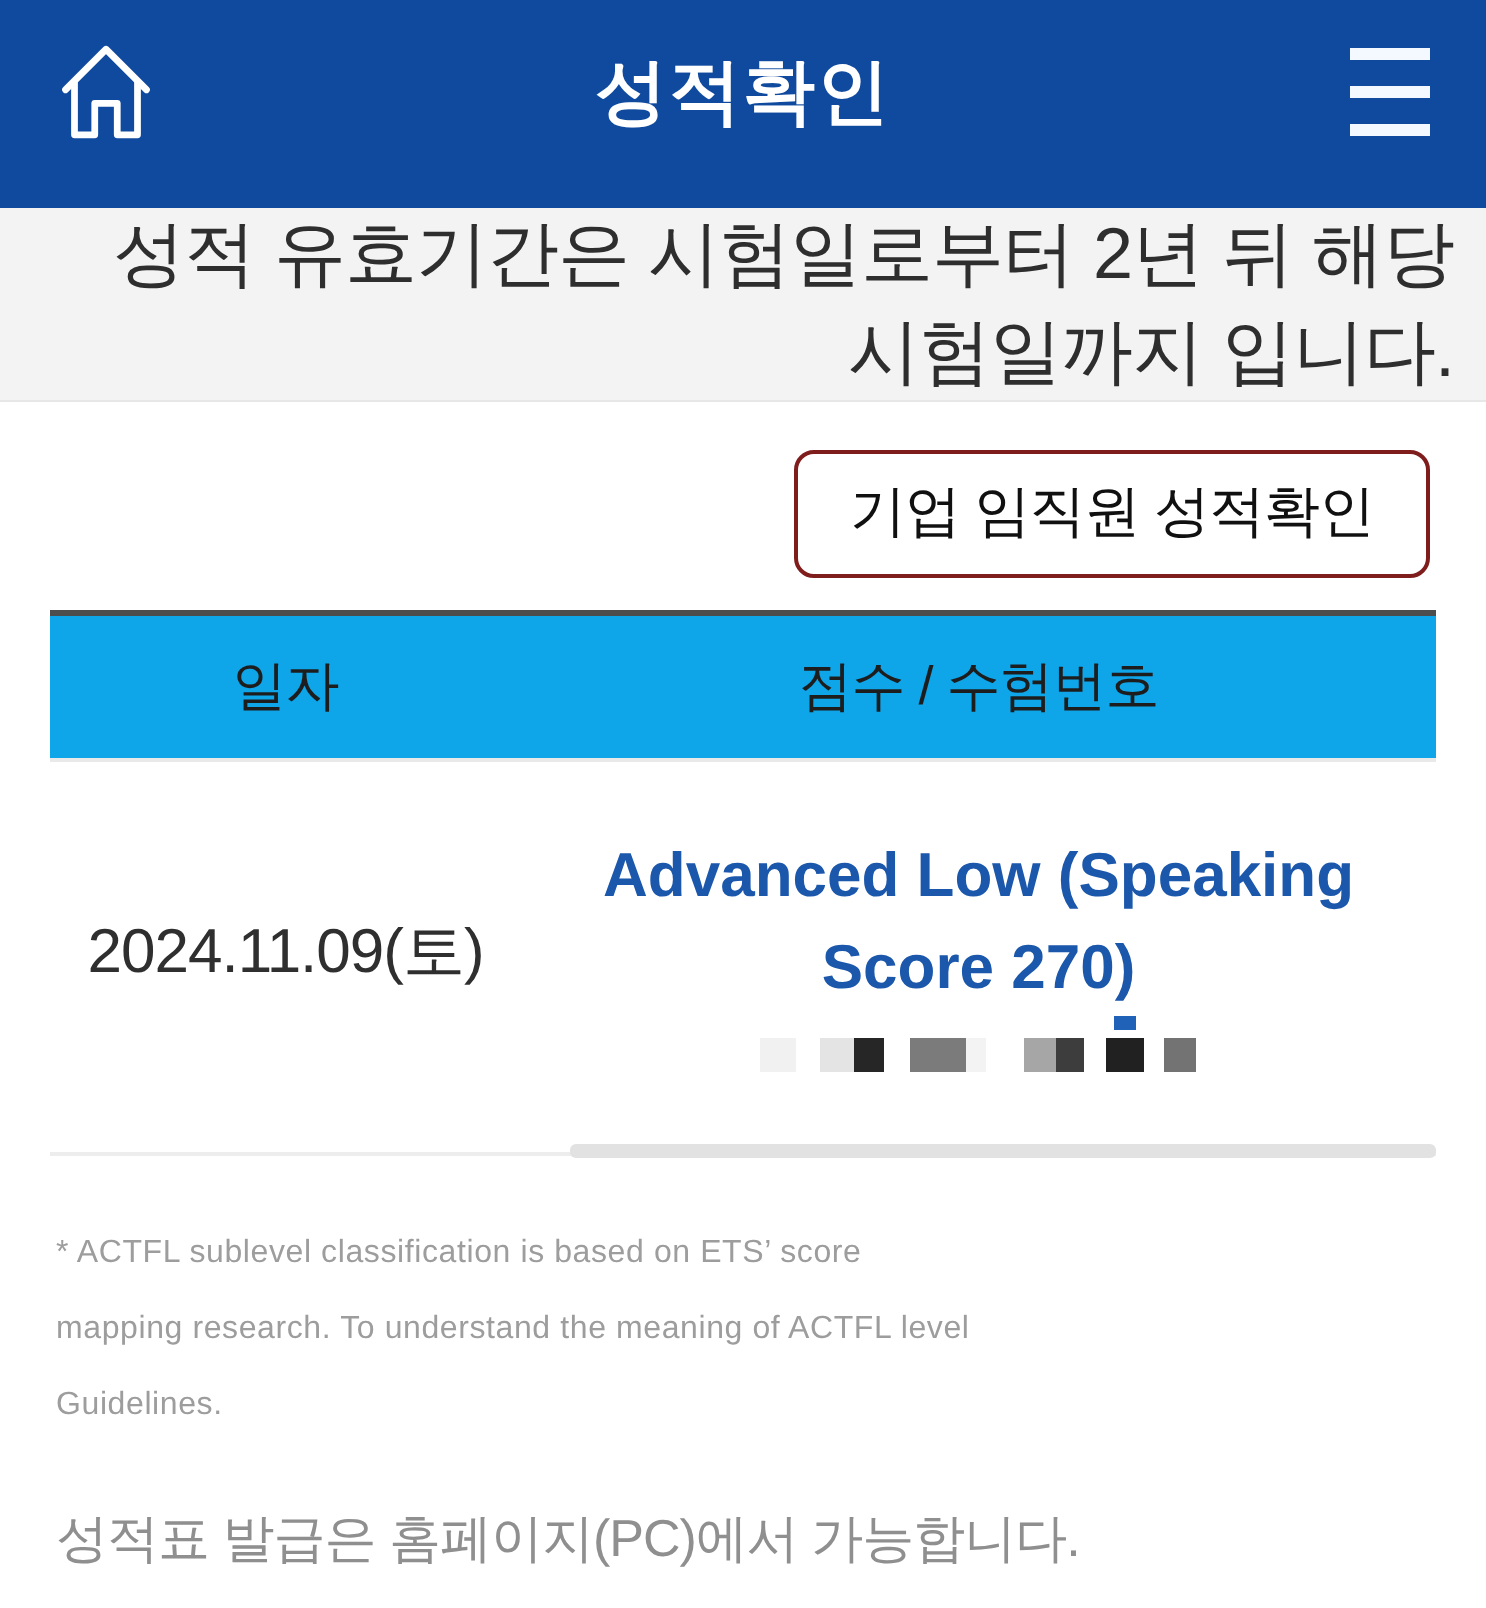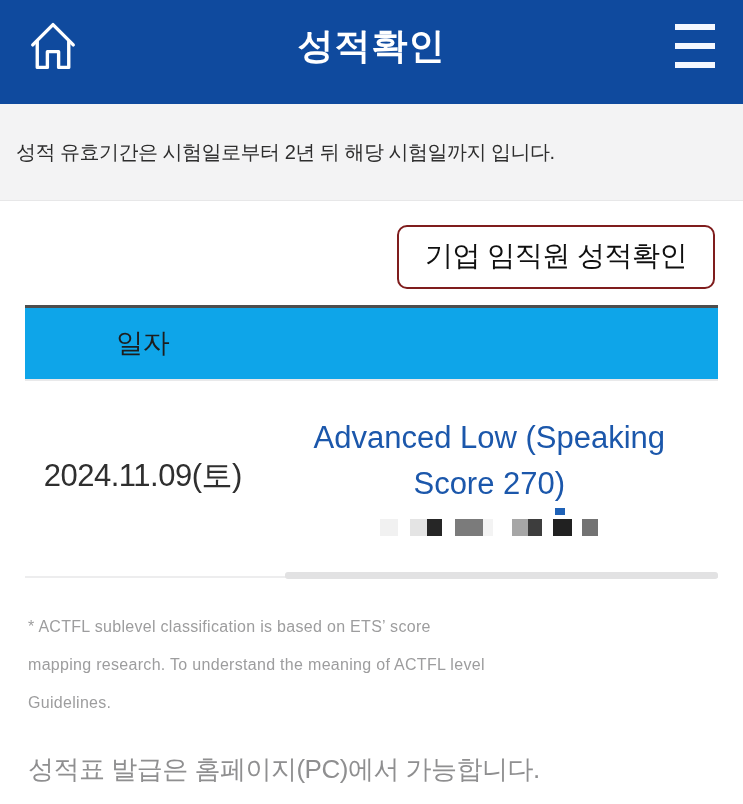--- a/index.html
+++ b/index.html
@@ -15,39 +15,39 @@
     display:flex; align-items:center; justify-content:center;
     color:#ffffff; font-size:36px; font-weight:600; letter-spacing:1px; }
   .menu-btn { position:absolute; right:26px; top:22px; width:42px; height:48px;
     display:flex; flex-direction:column; justify-content:space-between;
     background:none; border:none; cursor:pointer; padding:2px 0; }
   .menu-btn .bar { height:6px; width:40px; background:#f4f8ff; }
 
   
   .notice { height:97px; background:#f3f3f4; border-bottom:1px solid #e7e7e8;
     display:flex; align-items:center; padding:0 16px; }
-  .notice span { font-size:20px; color:#2e2e2e; letter-spacing:-0.5px;text-align:right; }
+  .notice span { font-size:36px; color:#2e2e2e; letter-spacing:-0.5px;text-align:right; }
 
   
   .btn-row { padding:24px 28px 0; display:flex; justify-content:flex-end; }
   .corp-btn { background:#ffffff; border:2px solid #7f1d1d; border-radius:10px;
     padding:10px 26px 12px; font-size:28px; color:#101010; letter-spacing:-0.5px;
     font-family:inherit; cursor:pointer; }
 
   
   .table { margin:16px 25px 0; border-top:3px solid #4d4d4d; }
   .thead { display:flex; background:#0ea5e9; border-bottom:2px solid #e9e9ea; }
   .th { font-size:27px; color:#1d1d1d; text-align:center; padding:17px 0 18px; letter-spacing:-0.5px; }
   .th.c1 { width:34%; }
   .th.c2 { width:66%; }
   .trow { display:flex; padding:34px 0 10px; }
   .td-date { width:34%; display:flex; align-items:center; justify-content:center;
     font-size:31px; color:#2f2f2f; letter-spacing:-0.5px; }
   .td-score { width:66%; display:flex; flex-direction:column; align-items:center; }
-  .score-link { color:#1b57ab; font-weight:normal; font-size:31px; line-height:46px;
+  .score-link { color:#1b57ab; font-weight:bold; font-size:31px; line-height:46px;
     text-align:center; text-decoration:none; cursor:pointer; }
   .score-link .paren { display:inline-block; border-bottom:7px solid #1f62b7;
     padding-bottom:1px; margin-bottom:-8px; }
   .redaction { display:flex; align-items:center; height:17px; margin-top:12px; }
   .redaction div { height:17px; }
 
   
   .scroll-zone { position:relative; margin:26px 25px 0; height:8px; }
   .scroll-track { position:absolute; left:0; right:0; top:4px; height:2px; background:#ededee; }
   .scroll-thumb { position:absolute; left:260px; width:433px; top:0; height:7px;
@@ -84,20 +84,21 @@
   <span>성적 유효기간은 시험일로부터 2년 뒤 해당 시험일까지 입니다.</span>
 </div>
 
 <div class="btn-row">
   <button class="corp-btn">기업 임직원 성적확인</button>
 </div>
 
 <div class="table">
   <div class="thead">
     <div class="th c1">일자</div>
+    <div class="th c2">점수 / 수험번호</div>
   </div>
   <div class="trow">
     <div class="td-date">2024.11.09(토)</div>
     <div class="td-score">
       <a class="score-link" style="color: rgb(27, 87, 171);">
         <span>Advanced Low (Speaking</span><br>
         <span>Score 270</span><span class="paren">)</span>
       </a>
       <div class="redaction">
           <div style="width: 18px; margin-left: 0px; background: rgb(241, 241, 241);"></div>

